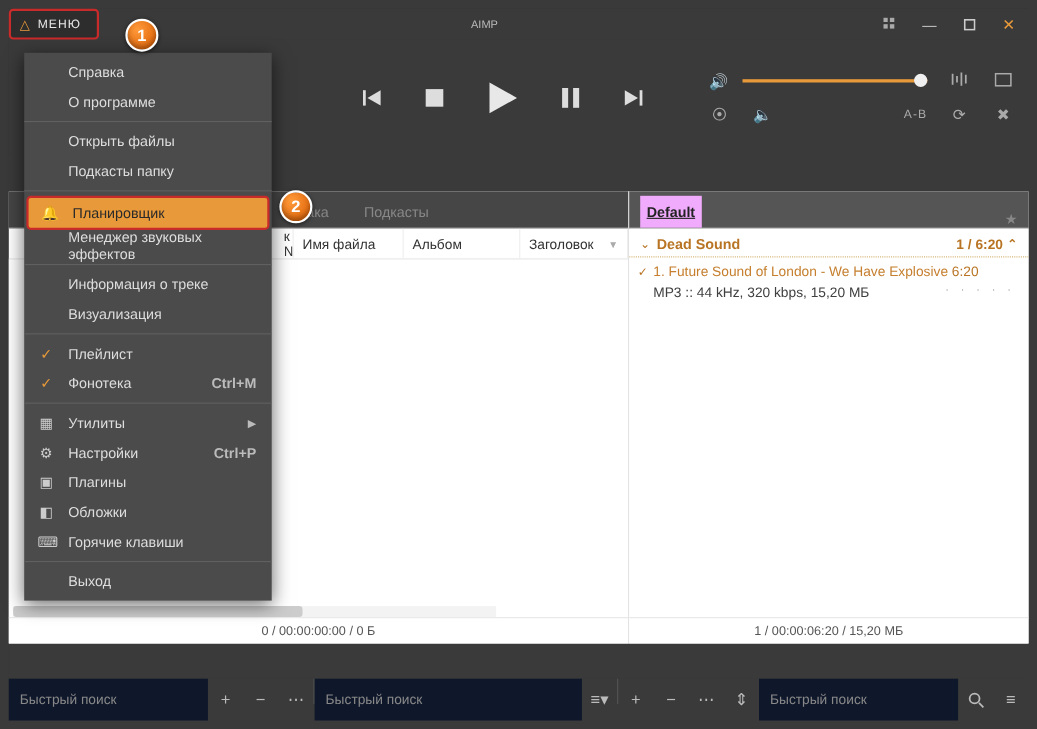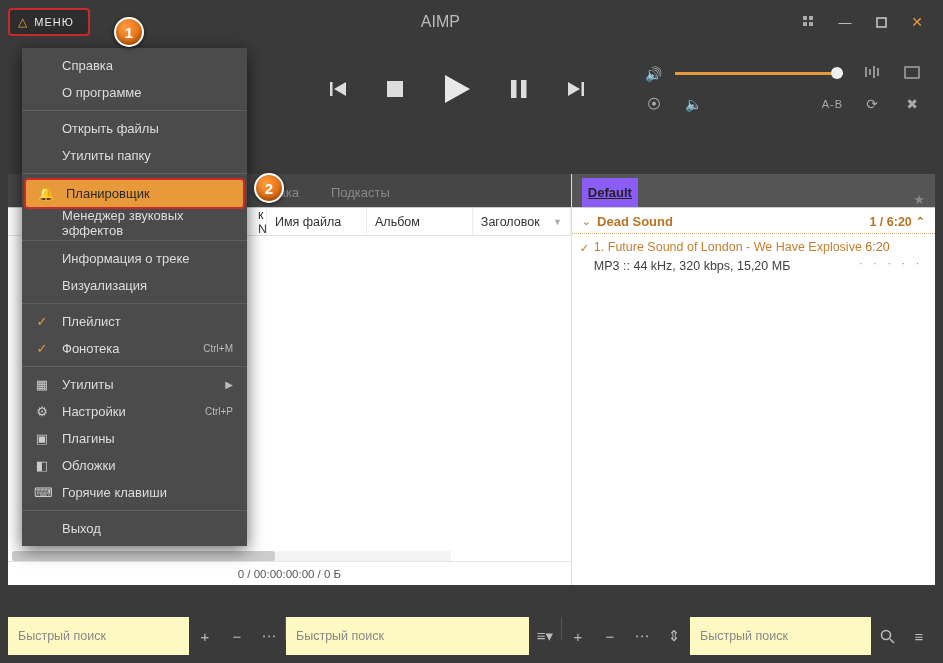--- a/index.html
+++ b/index.html
@@ -5,21 +5,21 @@
 * { box-sizing: border-box; margin: 0; padding: 0; font-family: "Segoe UI", Tahoma, sans-serif; }
 body { background: #000; width: 943px; height: 663px; overflow: hidden; position: relative; }
 
 .window { position: absolute; left: 0; top: 0; right: 0; bottom: 0; background: #3a3a3a; padding: 8px; }
 .inner { width: 100%; height: 100%; background: #3a3a3a; position: relative; }
 
 
 .titlebar { height: 28px; display: flex; align-items: center; background: #3a3a3a; }
 .menu-btn { display: flex; align-items: center; gap: 6px; background: #2d2d2d; padding: 4px 14px 4px 8px; height: 28px; color: #e8e8e8; font-size: 11px; letter-spacing: 1px; cursor: pointer; border: 2px solid #c92a2a; border-radius: 4px; position: relative; }
 .menu-btn .tri { color: #e89a3a; font-size: 12px; }
-.title-text { flex: 1; text-align: center; color: #bbb; font-size: 16px; }
+.title-text { flex: 1; text-align: center; color: #bbb; font-size: 10px; }
 .win-btns { display: flex; gap: 0; }
 .win-btn { width: 36px; height: 28px; display: flex; align-items: center; justify-content: center; color: #ccc; cursor: pointer; font-size: 13px; }
 .win-btn:last-child { color: #e89a3a; font-size: 14px; }
 
 
 .player-area { height: 105px; background: #3a3a3a; display: flex; align-items: center; padding: 0 12px; gap: 8px; } 
 .spacer-left { width: 230px; }
 .play-ctrl { display: flex; align-items: center; gap: 38px; flex: none; margin-left: 70px; }
 .pc-btn { color: #d8d8d8; cursor: pointer; }
 .pc-btn svg { display: block; }
@@ -58,32 +58,32 @@
 .track-row .dur { color:#b87423; }
 .track-row .meta { color:#404040; }
 .track-row .dots { position:absolute; right:12px; top:22px; color:#888; letter-spacing:4px; font-size:10px;}
 
 
 .status-left, .status-right { height: 24px; display:flex; align-items:center; justify-content:center; font-size:11.5px; color:#555; border-top:1px solid #e5e5e5; background:#fff;}
 
 
 .bottombar { position:absolute; left:0; right:0; bottom:0; height:38px; background:#3a3a3a; display:flex; }
 .bb-section { display:flex; align-items:center; height:100%; }
-.bb-search { flex:1; background:#fef9c3; color:#888; font-size:12.5px; padding:0 10px; height:100%; display:flex; align-items:center; border:none; outline:none; }
+.bb-search { flex:1; background:#0f172a; color:#888; font-size:12.5px; padding:0 10px; height:100%; display:flex; align-items:center; border:none; outline:none; }
 .bb-btn { width:32px; height:100%; display:flex; align-items:center; justify-content:center; color:#bbb; font-size:15px; cursor:pointer; }
 .bb-sep { width:1px; height:60%; background:#555; }
 
 
 .dropdown { position:absolute; left:14px; top:40px; width:225px; background:#4b4b4b; box-shadow:0 4px 16px rgba(0,0,0,.6); padding:4px 0; font-size:13px; color:#ddd; z-index:20; }
 .dd-item { height:27px; display:flex; align-items:center; padding:0 14px 0 40px; cursor:pointer; position:relative; }
 .dd-item.highlight { background:#e89a3a; color:#2a2a2a; border:2px solid #c92a2a; border-radius:4px; margin:0 2px; height:31px;}
 .dd-sep { height:1px; background:#606060; margin:4px 0; }
 .dd-ico { position:absolute; left:12px; width:16px; text-align:center; font-size:13px; color:#ccc; }
 .dd-item.highlight .dd-ico { color:#2a2a2a; }
-.dd-shortcut { margin-left:auto; font-size:10px; color:#bbb; }
+.dd-shortcut { margin-left:auto; font-size:13px; color:#bbb;font-weight:bold; }
 .dd-arrow { margin-left:auto; font-size:10px; color:#bbb; }
 .dd-check { color:#e89a3a; }
 
 
 .badge { position:absolute; width:30px; height:30px; border-radius:50%; background:radial-gradient(circle at 35% 30%, #ff9a3a, #d85a00); border:2px solid #fff; box-shadow:0 1px 4px rgba(0,0,0,.6), inset 0 -3px 5px rgba(0,0,0,.3); color:#fff; font-weight:700; font-size:15px; display:flex; align-items:center; justify-content:center; z-index:30; }
 .badge-1 { left:106px; top:9px; }
 .badge-2 { left:246px; top:165px; }
 
 input::placeholder{color:#888;}
 </style>
@@ -196,40 +196,41 @@
             </div>
       </div>
       <div class="table-body">
         <div class="hscroll"></div>
       </div>
       <div class="status-left">0 / 00:00:00:00 / 0 Б</div>
     </div>
 
     <div class="right-pane">
       <div class="tabs tabs-right" style="background:#555">
-        <span class="tab active" style="background:#8b5cf6">Default</span>
+        <span class="tab active" style="background:#f0abfc">Default</span>
         <span class="star">★</span>
       </div>
       <div class="table-body" style="flex:1; overflow:hidden;">
         <div class="group-head">
           <span class="g-toggle">⌄</span>
           <span class="g-title">Dead Sound</span>
           <span class="g-info">
             <span>1 / 6:20</span>
             <span style="font-size:11px">⌃</span>
           </span>
         </div>
         <div class="track-row">
           <span class="chk">✓</span>
           <span>1. Future Sound of London - We Have Explosive</span>
           <span class="dur">6:20</span><br>
           <span class="meta">MP3 :: 44 kHz, 320 kbps, 15,20 МБ</span>
           <span class="dots">· · · · ·</span>
         </div>
       </div>
+      <div class="status-right">1 / 00:00:06:20 / 15,20 МБ</div>
     </div>
   </div>
 
   <div class="bottombar">
     <div class="bb-section" style="flex:1.05">
       <input class="bb-search" placeholder="Быстрый поиск" style="">
       <div class="bb-btn">+</div>
       <div class="bb-btn">−</div>
       <div class="bb-btn">⋯</div>
     </div>
@@ -260,21 +261,21 @@
           <span>Справка</span>
         </div>
     <div class="dd-item">
           <span>О программе</span>
         </div>
     <div class="dd-sep"></div>
     <div class="dd-item">
           <span>Открыть файлы</span>
         </div>
     <div class="dd-item">
-          <span>Утилиты папку</span>
+          <span>Подкасты папку</span>
         </div>
     <div class="dd-sep"></div>
     <div class="dd-item highlight">
           <span class="dd-ico">🔔</span>
           <span>Планировщик</span>
         </div>
     <div class="dd-item">
           <span>Менеджер звуковых эффектов</span>
         </div>
     <div class="dd-sep"></div>

